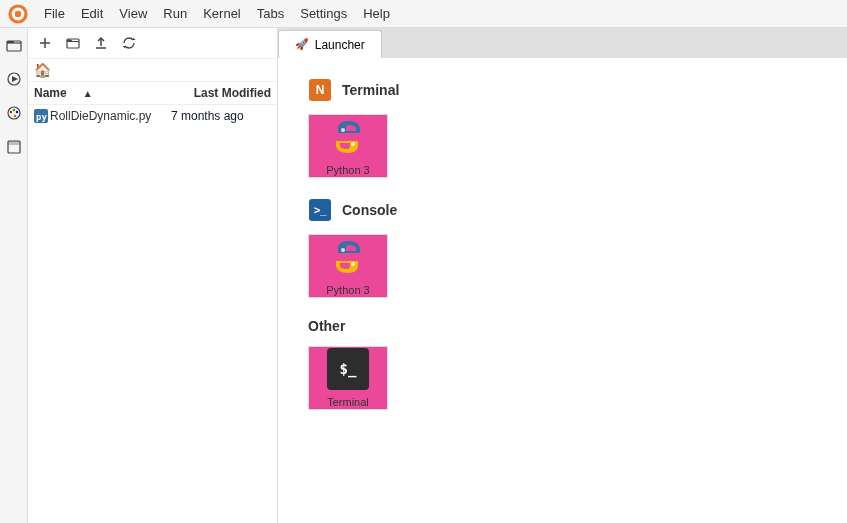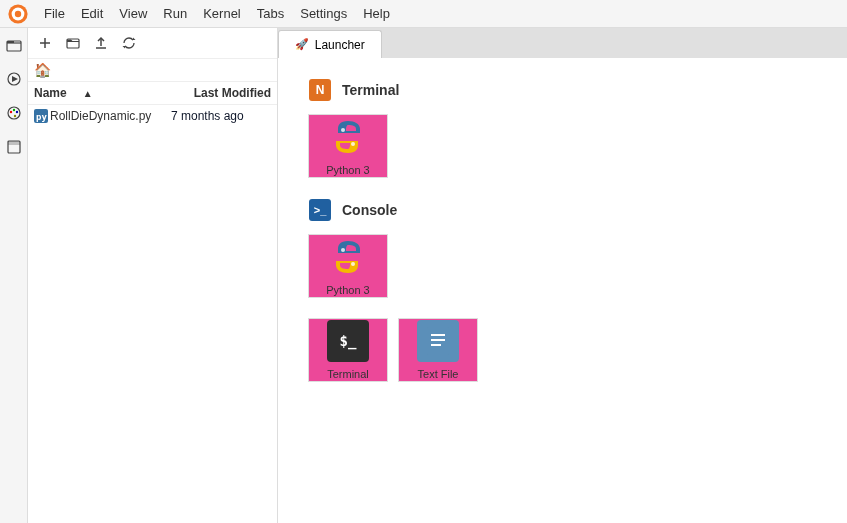--- a/index.html
+++ b/index.html
@@ -449,37 +449,27 @@
               <path d="M20 4 C12 4 10 8 10 12 L10 16 L30 16 L30 14 L18 14 L18 12 C18 10 19 8 20 8 C25 8 28 9 28 12 L28 16 L32 16 L32 12 C32 7 27 4 20 4Z" fill="#3572a5"></path>
               <path d="M20 36 C28 36 30 32 30 28 L30 24 L10 24 L10 26 L22 26 L22 28 C22 30 21 32 20 32 C15 32 12 31 12 28 L12 24 L8 24 L8 28 C8 33 13 36 20 36Z" fill="#f5b900"></path>
               <circle cx="15" cy="13" r="2" fill="#fff" opacity="0.8"></circle>
               <circle cx="25" cy="27" r="2" fill="#fff" opacity="0.8"></circle>
             </svg>
           </div>
           <span>Python 3</span>
         </div>
       </div>
 
+      <div class="section-label">
+        <span>Other</span>
+      </div>
       <div class="launcher-grid">
         <div class="launcher-card">
           <div class="launcher-card-icon">
             <div class="terminal-card-icon">$_</div>
           </div>
           <span>Terminal</span>
         </div>
-        <div class="launcher-card">
-          <div class="launcher-card-icon">
-            <div class="textfile-card-icon">
-              <svg width="28" height="32" viewBox="0 0 28 32">
-                <rect width="22" height="28" rx="2" fill="#5b8fb9" x="3" y="2"></rect>
-                <line x1="7" y1="10" x2="21" y2="10" stroke="#fff" stroke-width="2"></line>
-                <line x1="7" y1="15" x2="21" y2="15" stroke="#fff" stroke-width="2"></line>
-                <line x1="7" y1="20" x2="17" y2="20" stroke="#fff" stroke-width="2"></line>
-              </svg>
-            </div>
-          </div>
-          <span>Text File</span>
-        </div>
       </div>
 
     </div>
   </div>
 </div>
 
 </body></html>

